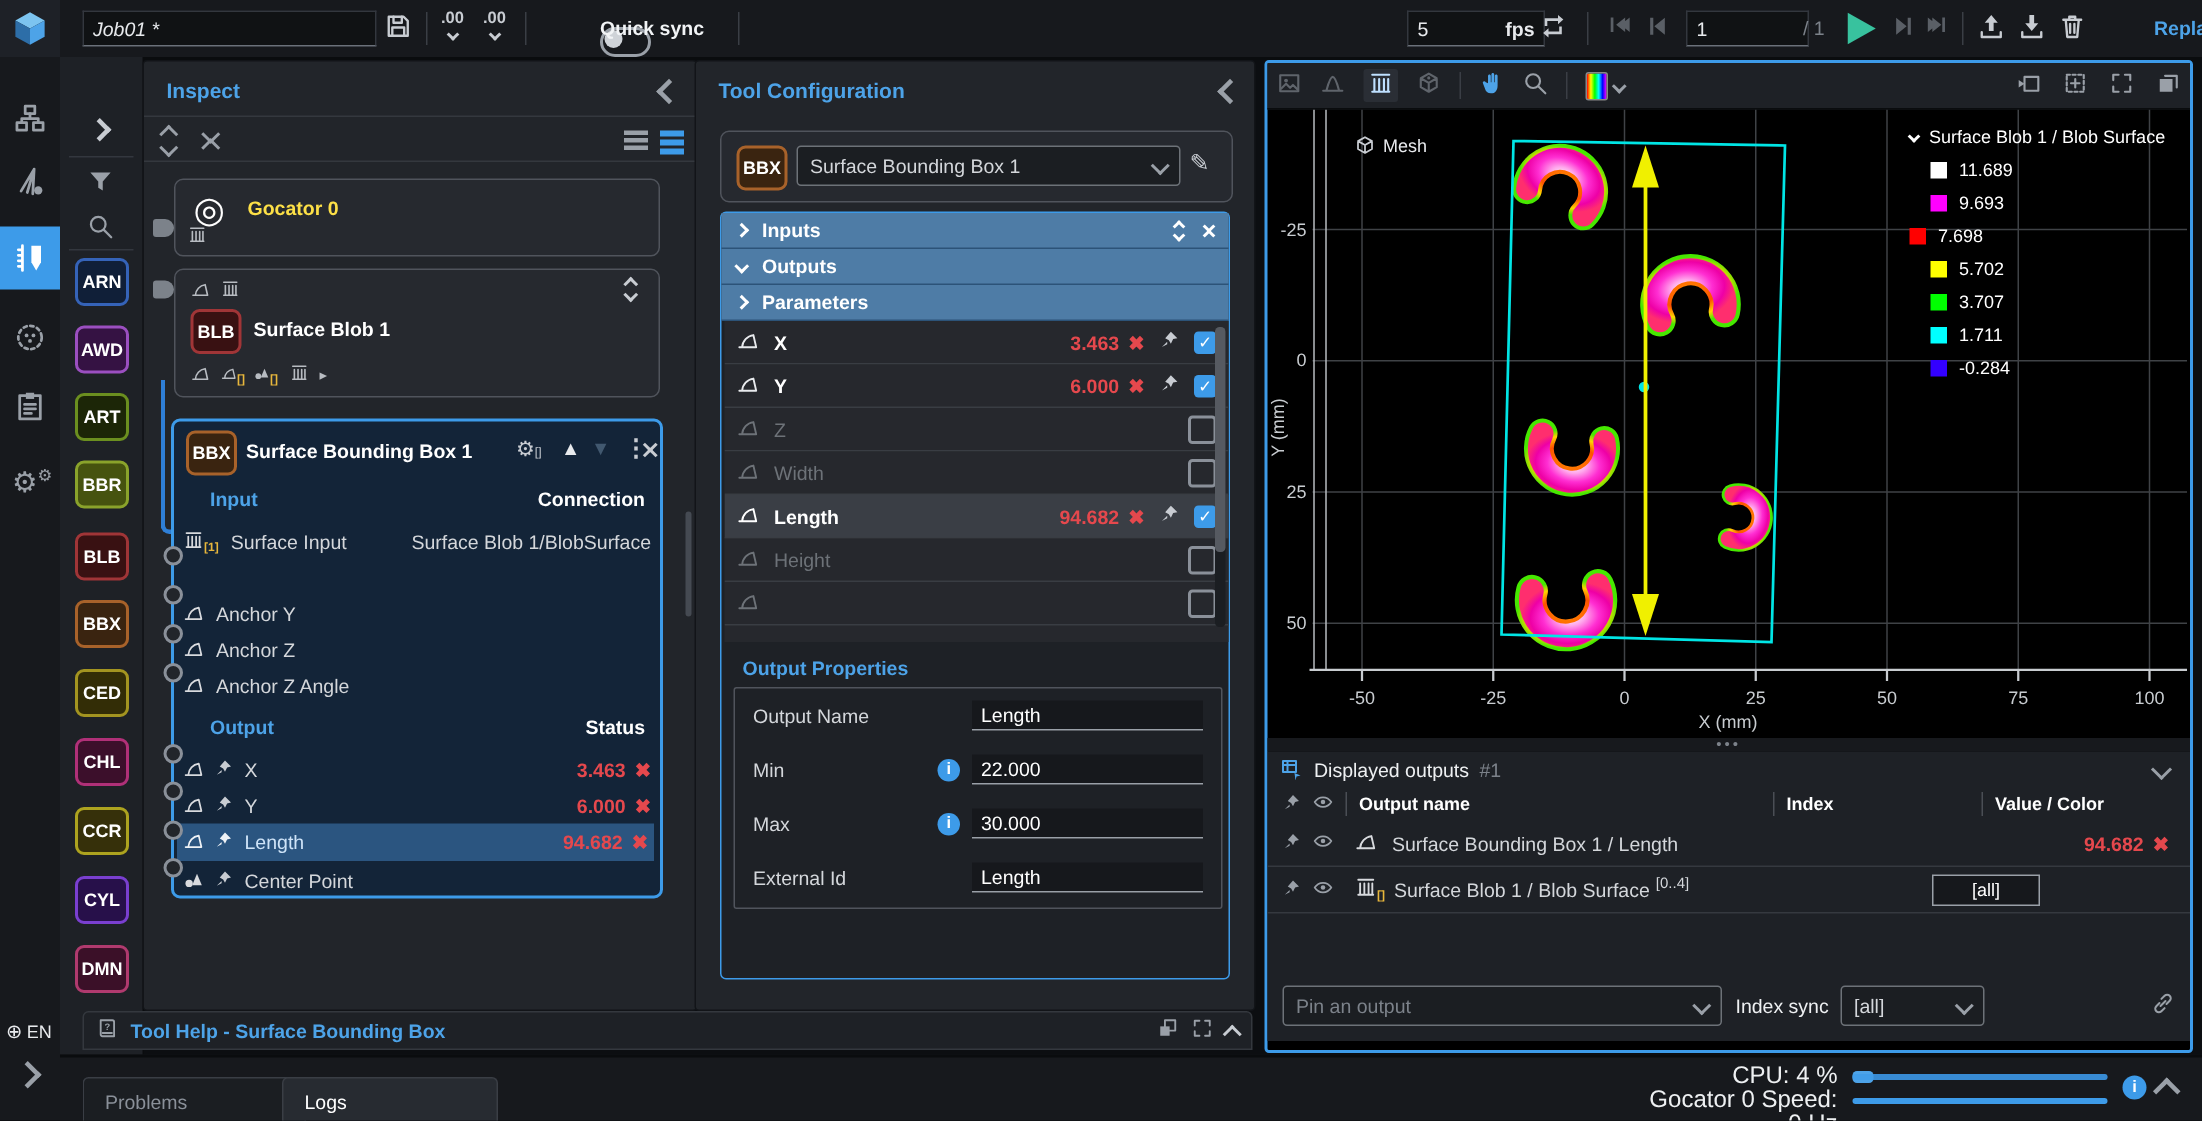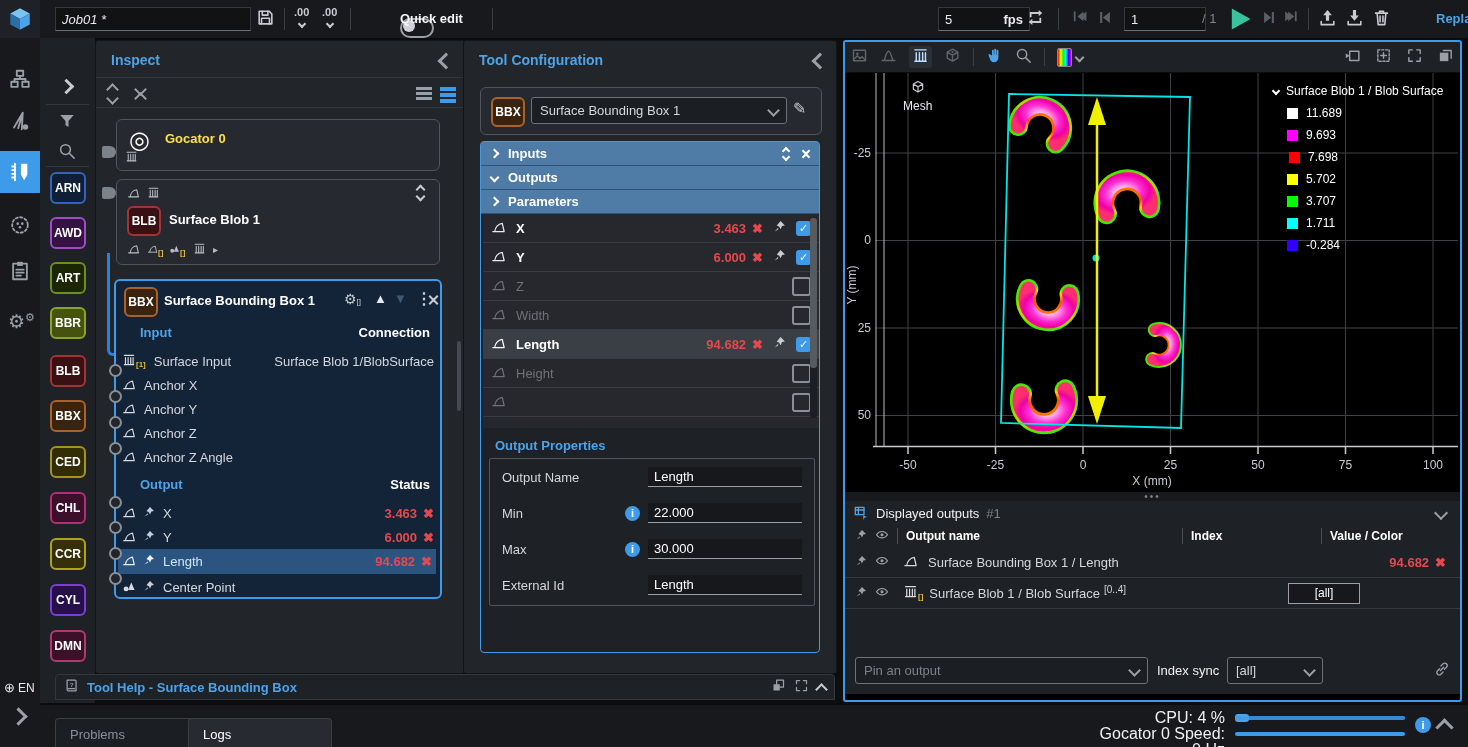--- a/index.html
+++ b/index.html
@@ -188,21 +188,21 @@
   <div class="p" style="left:294px;top:7px;text-align:center;color:#c8ccd2;font-size:11px;font-weight:bold;line-height:11px;">
     <span>.00</span><br><span class="ch down" style="width:4px;height:4px;"></span>
   </div>
   <div class="p" style="left:322px;top:7px;text-align:center;color:#c8ccd2;font-size:11px;font-weight:bold;line-height:11px;">
     <span>.00</span><br><span class="ch down" style="width:4px;height:4px;"></span>
   </div>
   <div class="p sep" style="left:350px;top:8px;"></div>
   <div class="p tog" style="left:360px;top:9px;">
     <div class="knob" style="left:1px;background:#cfd3d8;"></div>
   </div>
-  <span class="p bold" style="left:400px;top:11px;color:#f2f4f6;">Quick edit</span>
+  <span class="p bold" style="left:400px;top:11px;color:#f2f4f6;">Quick sync</span>
   <div class="p sep" style="left:492px;top:8px;"></div>
 
   <div class="p flex field" style="left:938px;top:7px;width:78px;height:22px;justify-content:space-between;">
     <span>5</span>
     <span class="bold">fps</span>
   </div>
   <span class="p" style="left:1026px;top:8px;color:#c8ccd2;">
     <svg width="19" height="19" viewBox="0 0 24 24">
         <use href="#s-loop"></use>
       </svg></span>
@@ -384,26 +384,20 @@
     <span class="p bold blue" style="left:24px;top:44px;">Input</span>
     <span class="p bold" style="right:10px;top:44px;color:#fff;">Connection</span>
 
     <div class="p flex" style="left:6px;top:68px;width:312px;height:24px;">
       <span style="color:#d8dade;">
         <svg width="14" height="14" viewBox="0 0 24 24">
             <use href="#s-surface"></use>
           </svg><span class="ybr">[1]</span></span>
       <span style="margin-left:8px;">Surface Input</span>
       <span style="margin-left:auto;">Surface Blob 1/BlobSurface</span>
-    </div>
-    <div class="p flex" style="left:6px;top:92px;width:312px;height:24px;">
-      <span style="color:#d8dade;"><svg width="14" height="14" viewBox="0 0 24 24">
-            <use href="#s-angle"></use>
-          </svg></span>
-      <span style="margin-left:8px;">Anchor X</span>
     </div>
     <div class="p flex" style="left:6px;top:140px;width:312px;height:24px;">
       <span style="color:#d8dade;"><svg width="14" height="14" viewBox="0 0 24 24">
             <use href="#s-angle"></use>
           </svg></span>
       <span style="margin-left:8px;">Anchor Z</span>
     </div>
     <div class="p flex" style="left:6px;top:116px;width:312px;height:24px;">
       <span style="color:#d8dade;"><svg width="14" height="14" viewBox="0 0 24 24">
             <use href="#s-angle"></use>
@@ -717,41 +711,41 @@
     <text class="ticklbl" x="500.5" y="396" text-anchor="middle">75</text>
     <text class="ticklbl" x="588" y="396" text-anchor="middle">100</text>
     <text class="ticklbl" x="307" y="412" text-anchor="middle">X (mm)</text>
     <text class="ticklbl" x="26" y="84" text-anchor="end">-25</text>
     <text class="ticklbl" x="26" y="171" text-anchor="end">0</text>
     <text class="ticklbl" x="26" y="259" text-anchor="end">25</text>
     <text class="ticklbl" x="26" y="346" text-anchor="end">50</text>
     <text class="ticklbl" x="11" y="212" text-anchor="middle" transform="rotate(-90 11 212)">Y (mm)</text>
   </svg>
 
-  <div class="p flex" style="left:58px;top:38px;gap:5px;color:#c8ccd2;flex-direction:column;">
+  <div class="p flex" style="left:58px;top:48px;gap:5px;color:#c8ccd2;">
     <svg width="14" height="14" viewBox="0 0 24 24">
         <use href="#s-cube"></use>
       </svg>
     <span style="font-size:12px;color:#e8eaed;">Mesh</span>
   </div>
 
   <div class="p" style="left:428px;top:42px;font-size:12px;color:#fff;">
     <div class="flex" style="gap:7px;">
       <span class="ch down" style="width:4px;height:4px;color:#fff;"></span>
       <span class="bold" style="font-weight:normal;">Surface Blob 1 / Blob Surface</span>
     </div>
     <div class="flex" style="margin:8px 0 0 14px;gap:8px;">
         <span style="width: 11px; height: 11px; display: inline-block; background: rgb(255, 255, 255);"></span>
         <span>11.689</span>
       </div>
     <div class="flex" style="margin:8px 0 0 14px;gap:8px;">
         <span style="width: 11px; height: 11px; display: inline-block; background: rgb(255, 0, 255);"></span>
         <span>9.693</span>
       </div>
-    <div class="flex" style="margin:8px 0 0 16px;gap:8px;">
+    <div class="flex" style="margin:8px 0 0 0;gap:8px;">
         <span style="width: 11px; height: 11px; display: inline-block; background: rgb(255, 0, 0);"></span>
         <span>7.698</span>
       </div>
     <div class="flex" style="margin:8px 0 0 14px;gap:8px;">
         <span style="width: 11px; height: 11px; display: inline-block; background: rgb(255, 255, 0);"></span>
         <span>5.702</span>
       </div>
     <div class="flex" style="margin:8px 0 0 14px;gap:8px;">
         <span style="width: 11px; height: 11px; display: inline-block; background: rgb(0, 255, 0);"></span>
         <span>3.707</span>

